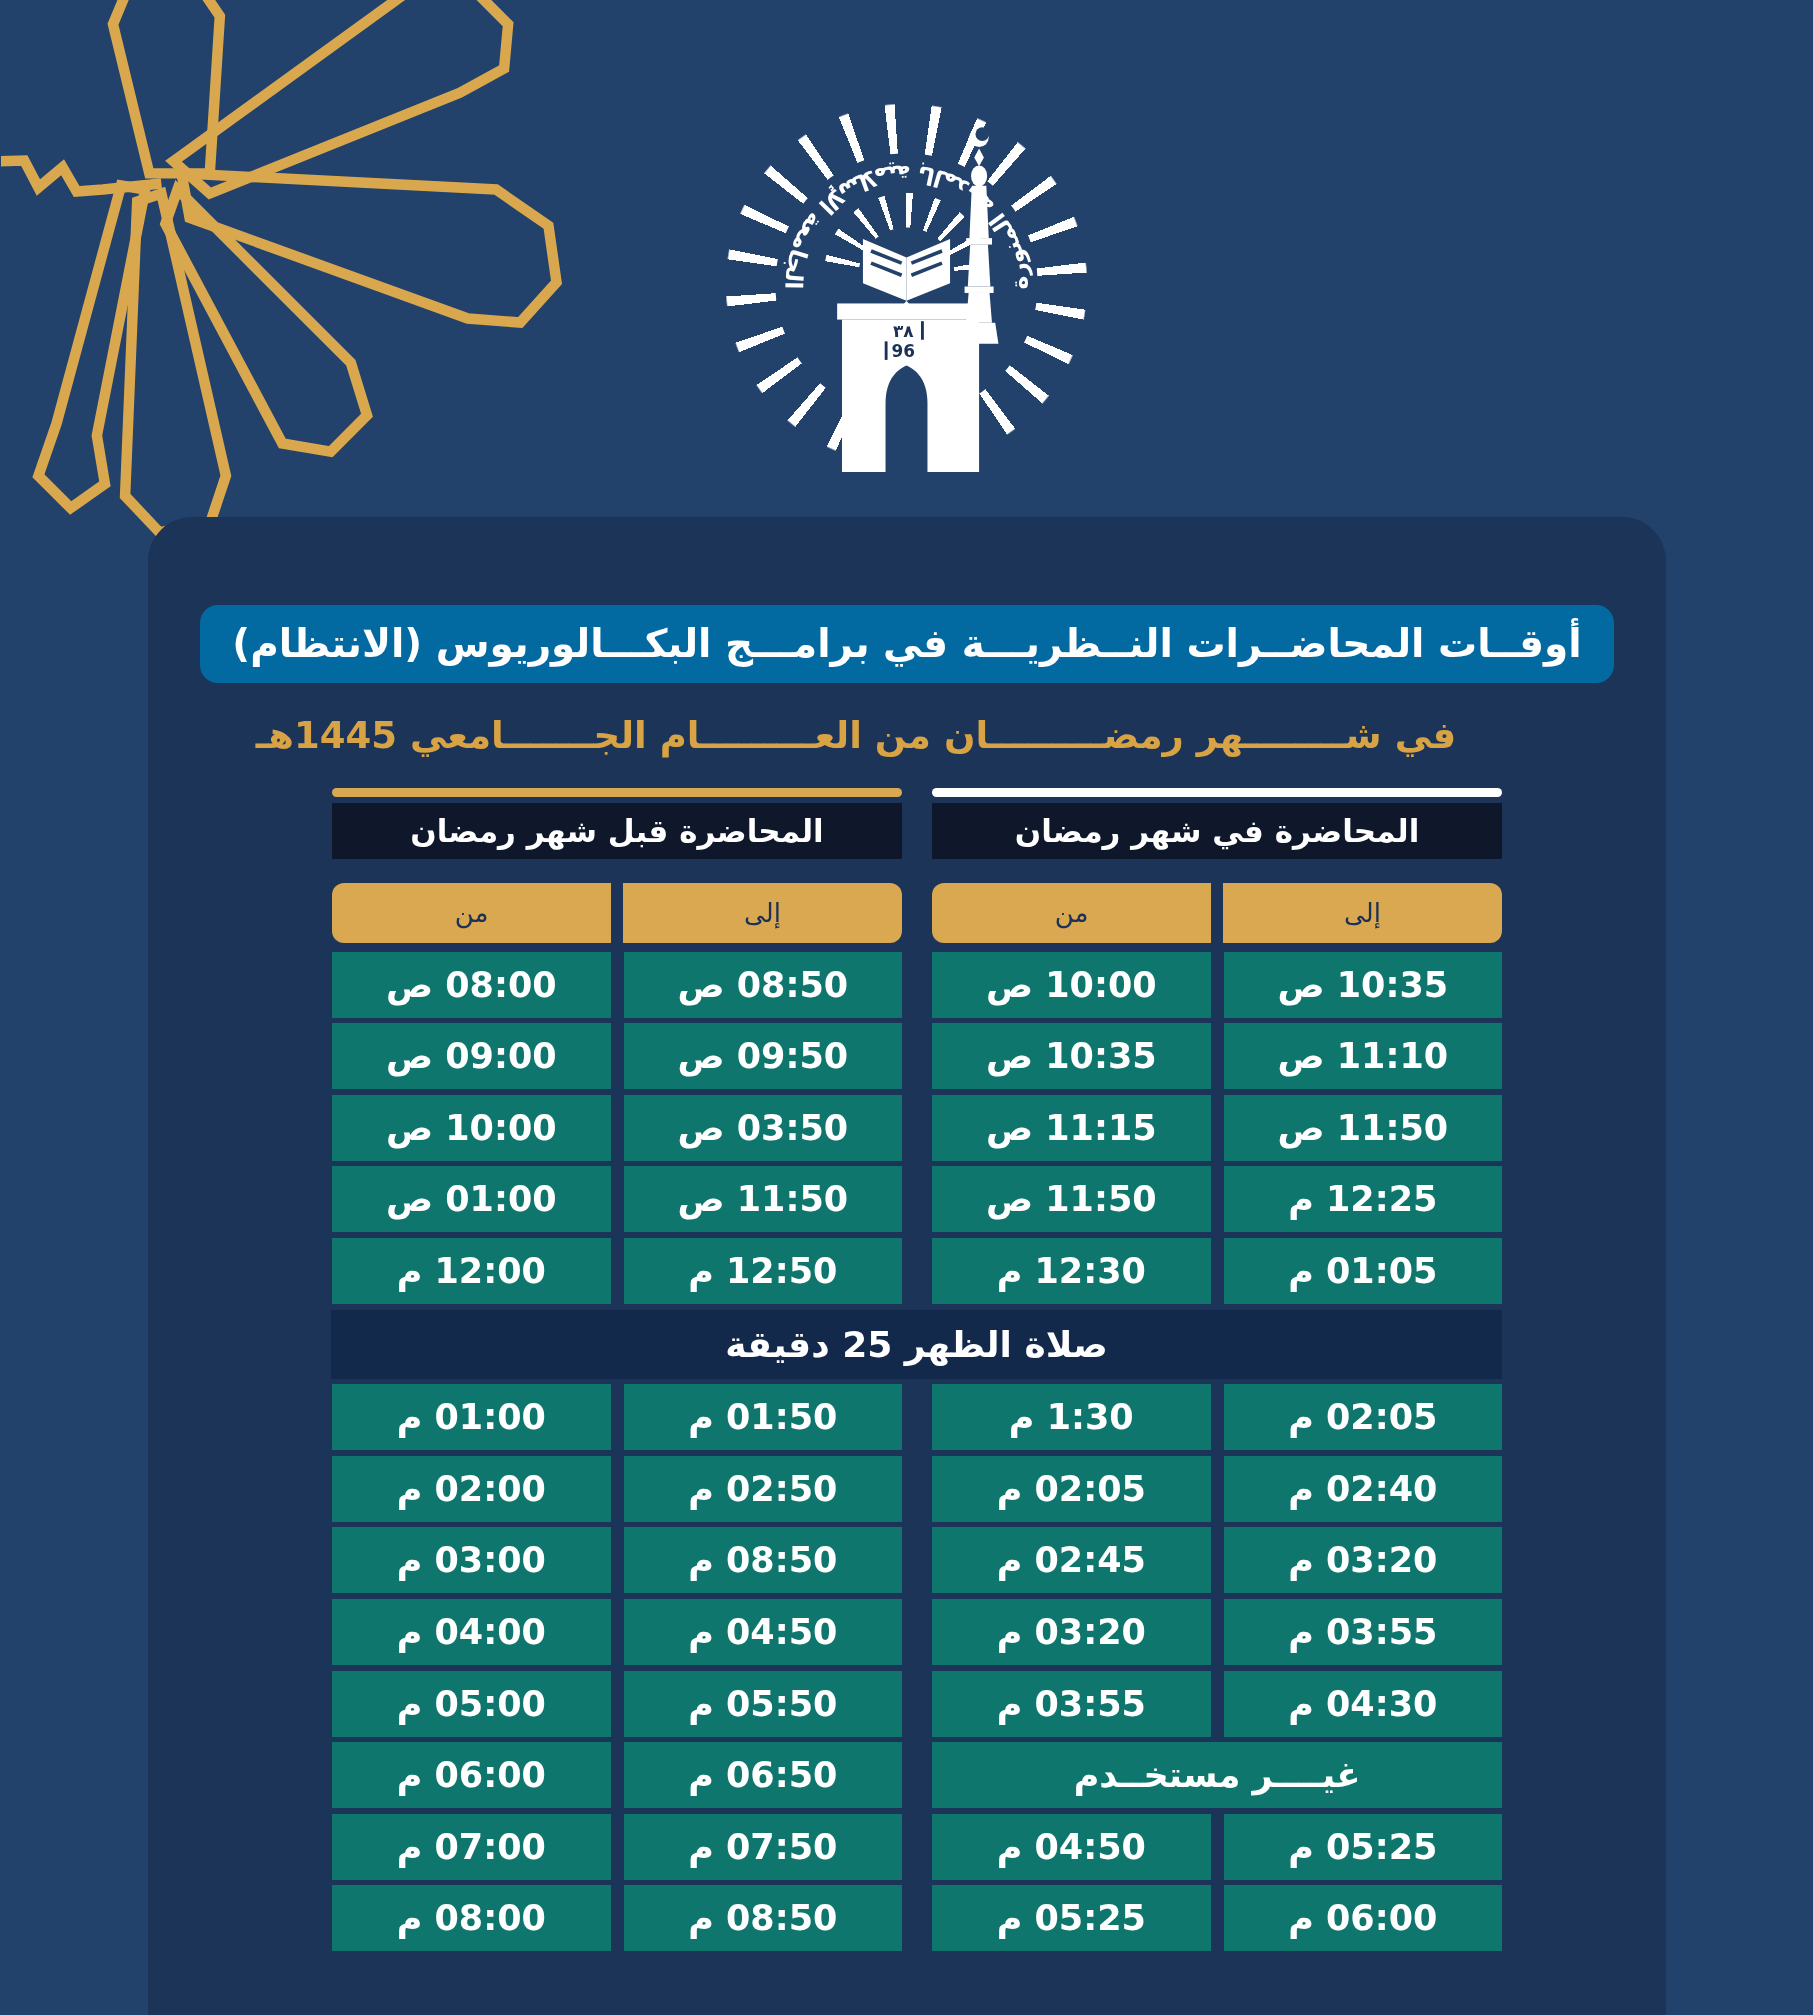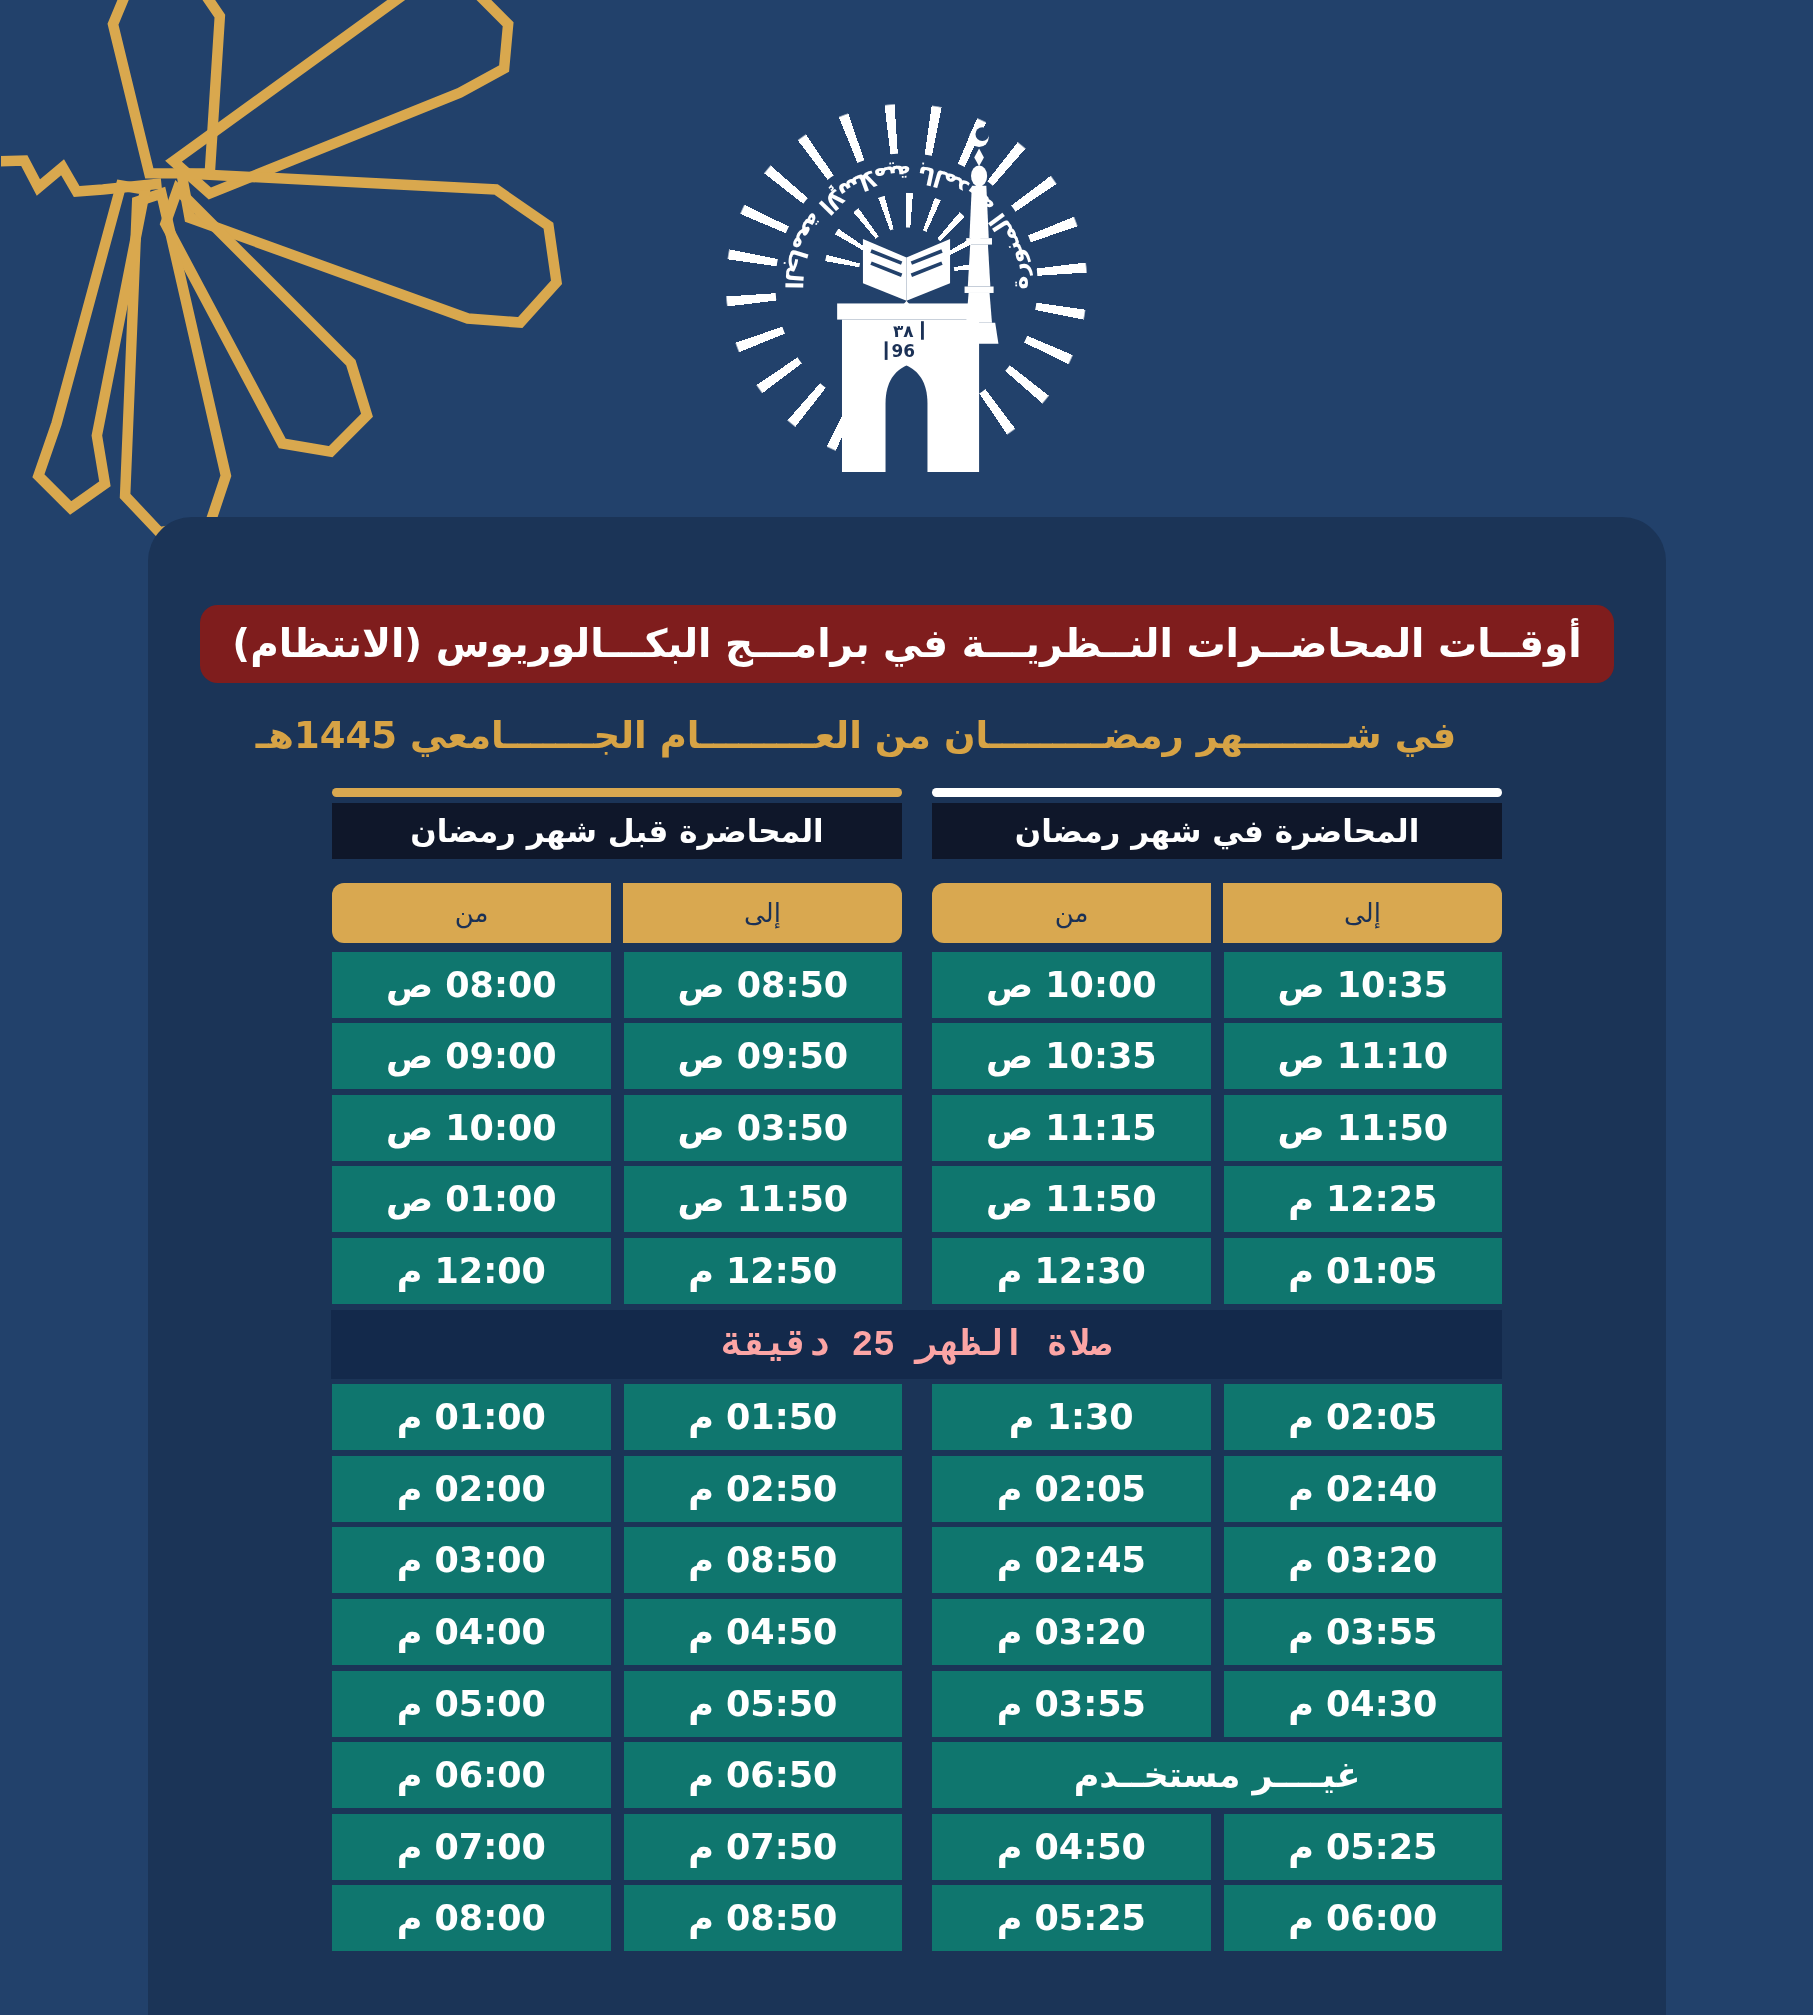--- a/index.html
+++ b/index.html
@@ -32,21 +32,21 @@
   }
 
   
   .panel{
     position:absolute;left:148px;top:517px;width:1518px;height:2618px;
     background:#1B3457;border-radius:44px;
   }
 
   .sec-title-row{position:absolute;left:0;width:1814px;text-align:center;}
   .sec-titlebox{
-    display:inline-block;background:#7f1d1d;border-radius:17.7px;
+    display:inline-block;background:#0369a1;border-radius:17.7px;
     padding:13.7px 32px;min-width:1197px;
     color:#ffffff;font-size:39px;font-weight:bold;line-height:1.3;
   }
   .sec-subtitle{
     position:absolute;left:0;width:1712px;text-align:center;
     color:#D7A345;font-size:37px;font-weight:bold;
   }
 
   .tables{position:absolute;left:331px;width:1171px;}
   .theads{display:flex;gap:30px;}
@@ -72,21 +72,21 @@
   .half{width:570px;display:flex;gap:13px;}
   .cell{
     flex:1;height:66px;background:#0f766e;
     display:flex;align-items:center;justify-content:center;
     color:#ffffff;font-size:35px;font-weight:bold;direction:rtl;
   }
   .cell.merged{flex:none;width:570px;}
   .break-cell{
     width:1171px;height:69px;background:#13294B;
     display:flex;align-items:center;justify-content:center;
-    color:#fca5a5;font-size:36px;font-weight:bold;font-family:Liberation Mono, monospace;
+    color:#ffffff;font-size:36px;font-weight:bold;
   }
 </style>
 </head>
 <body>
 
 <div class="canvas">
 
   <svg class="ornament" width="605" height="629" viewBox="0 0 1500 1560" fill="none" stroke="#D9A84E" stroke-width="26" stroke-linejoin="miter">
     <path d="M370,430 L280,60 L330,-60 L470,-70 L545,40 L520,430 Z"></path>
     <path d="M430,400 L1010,-20 L1160,-40 L1260,60 L1250,170 L1140,230 L520,480 Z"></path>

